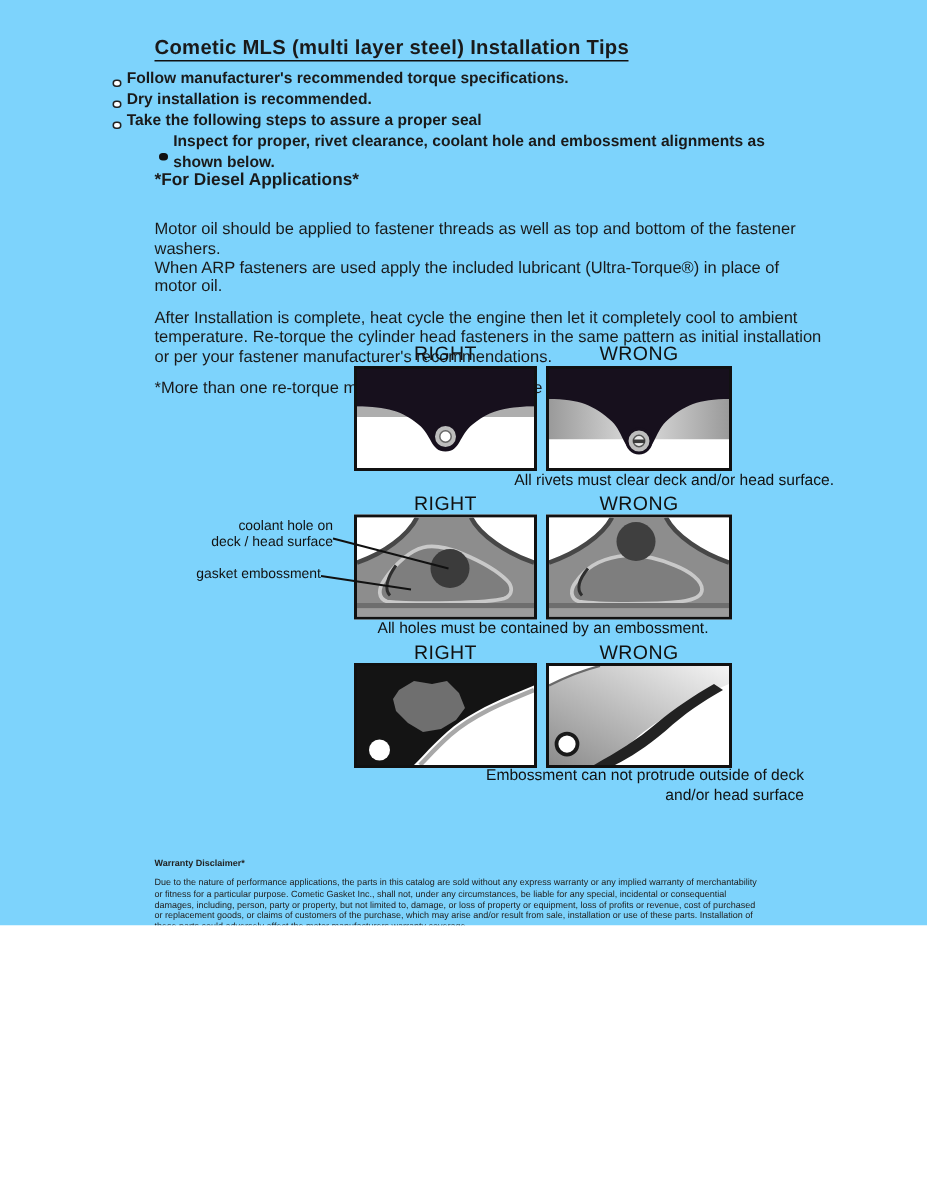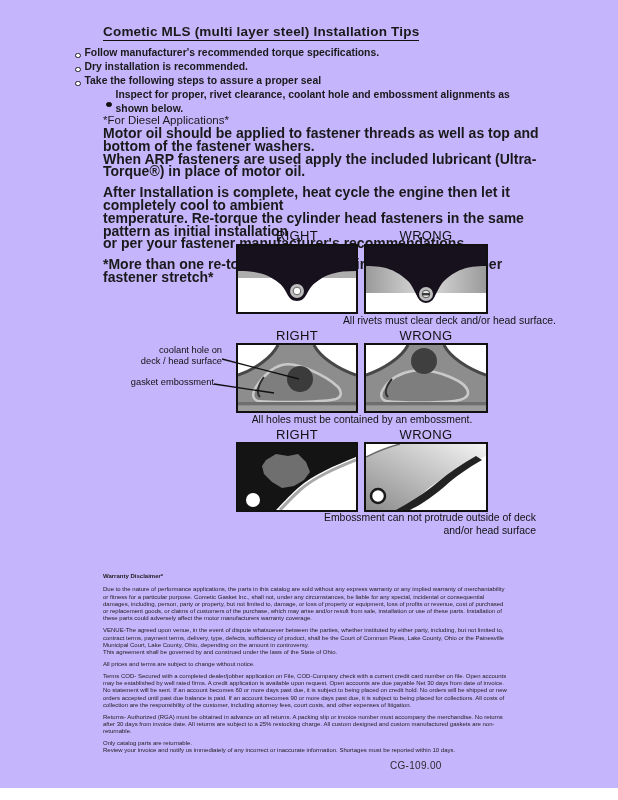--- a/index.html
+++ b/index.html
@@ -1,39 +1,39 @@
 <!DOCTYPE html>
 <html><head>
 <meta charset="utf-8">
 <style>
   html,body{margin:0;padding:0;background:#ffffff;}
   .page{
-    position:relative;width:618px;height:788px;background:#c4b5fd;overflow:hidden;
+    position:relative;width:618px;height:617px;background:#7dd3fc;overflow:hidden;
     font-family:"Liberation Sans","DejaVu Sans",sans-serif;color:#1a1a1a;
   }
   .abs{position:absolute;}
   .pre{white-space:pre-line;}
 
   .doc-title{
     top:24px;left:103px;font-size:13.5px;font-weight:bold;letter-spacing:.2px;
   }
   .doc-title span{border-bottom:1.6px solid #111;padding-bottom:1px;}
 
   .bullet-list{top:46px;left:75px;width:470px;}
   .bullet-row{display:flex;align-items:center;line-height:14px;font-size:10.4px;font-weight:bold;}
   .bullet-row .marker{
     width:3.5px;height:3.5px;border:1px solid #222;border-radius:50%;
     margin:4.5px 4px 0 0;flex:0 0 auto;background:#fff;
   }
   .bullet-row.sub{margin-left:31px;}
   .bullet-row.sub .marker{background:#111;border-color:#111;width:3.5px;height:3.5px;}
 
   .diesel{top:114px;left:103px;width:446px;}
-  .diesel-heading{font-size:11.5px;font-weight:normal;line-height:13px;margin-bottom:0;}
-  .diesel p{margin:0 0 8px 0;font-size:14px;line-height:12.8px;font-weight:bold;}
+  .diesel-heading{font-size:11.5px;font-weight:bold;line-height:13px;margin-bottom:20px;}
+  .diesel p{margin:0 0 8px 0;font-size:11px;line-height:12.8px;}
   .diesel .note{margin-bottom:0;}
 
   .dg-labels{font-size:13px;line-height:14px;color:#111;letter-spacing:.3px;}
   .dg-labels .lab{position:absolute;text-align:center;}
   .lab-right1,.lab-right2,.lab-right3{left:236px;width:122px;}
   .lab-wrong1,.lab-wrong2,.lab-wrong3{left:364px;width:124px;}
 
   .dg-box{border:2px solid #111;background:#fff;}
   .dg-box svg{display:block;}
   .box-r{left:236px;width:118px;height:66px;}

